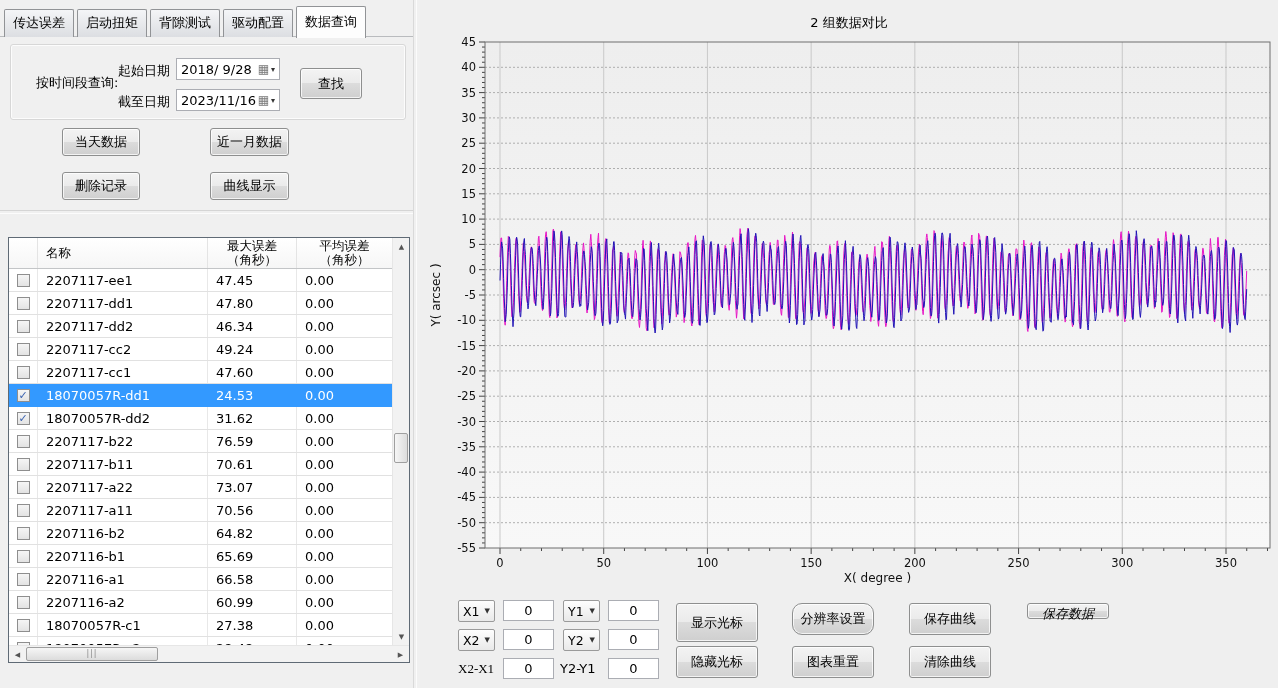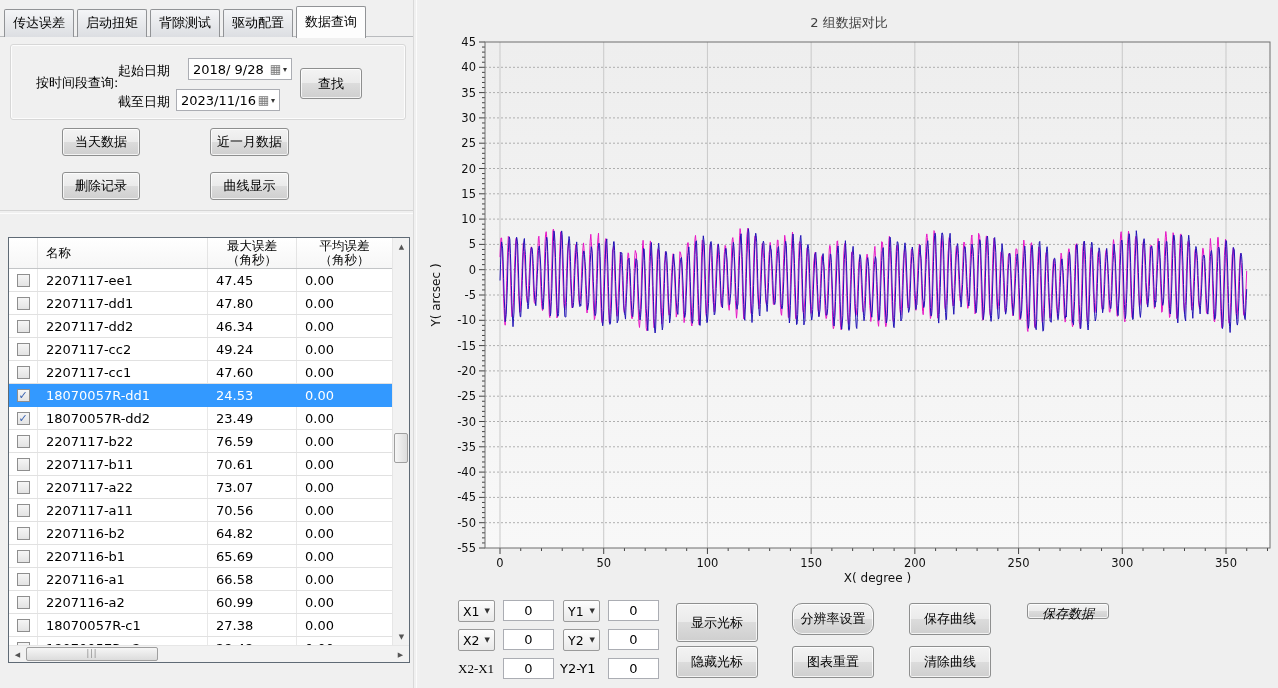--- a/index.html
+++ b/index.html
@@ -53,21 +53,21 @@
   .vscroll{position:absolute;top:0;right:0;bottom:17px;width:17px;background:#f2f2f2;border-left:1px solid #e6e6e6;box-sizing:border-box;}
   .hscroll{position:absolute;left:0;right:0;bottom:0;height:17px;background:#f2f2f2;border-top:1px solid #e6e6e6;box-sizing:border-box;}
   .sb-btn{position:absolute;width:17px;height:17px;display:flex;align-items:center;justify-content:center;font-size:7px;color:#555;}
   .vthumb{position:absolute;left:1px;right:1px;height:30px;top:195px;border:1px solid #9f9f9f;border-radius:2px;
           background:linear-gradient(90deg,#f6f6f6,#dcdcdc);box-sizing:border-box;}
   .hthumb{position:absolute;top:1px;bottom:1px;left:17px;width:132px;border:1px solid #9f9f9f;border-radius:2px;
           background:linear-gradient(#f6f6f6,#dcdcdc);box-sizing:border-box;display:flex;align-items:center;justify-content:center;}
   .grip{font-size:8px;color:#8a8a8a;letter-spacing:1px;line-height:8px;}
   
   .chart-panel{position:absolute;left:420px;top:0;width:858px;height:688px;background:#efefef;}
-  .chart-title{position:absolute;left:0;top:14px;width:858px;text-align:center;font-size:13px;color:#404040;}
+  .chart-title{position:absolute;left:0;top:14px;width:858px;text-align:center;font-size:13px;color:#000000;}
   #chartSvg{position:absolute;left:0;top:0;}
   
   .combo{position:absolute;box-sizing:border-box;width:37px;height:22px;border:1px solid #9a9a9a;border-radius:2px;
          background:linear-gradient(#fefefe,#e9e9e9);font-size:12.5px;display:flex;align-items:center;justify-content:space-between;padding:0 4px;}
   .combo .dd-icon{font-size:7px;padding:0;}
   .valbox{position:absolute;box-sizing:border-box;width:51px;height:21px;border:1px solid #abadb3;background:#fff;
           font-size:13px;display:flex;align-items:center;justify-content:center;}
 </style>
 </head>
 <body>
@@ -80,21 +80,21 @@
         <div class="tab">启动扭矩</div>
         <div class="tab">背隙测试</div>
         <div class="tab">驱动配置</div>
         <div class="tab active">数据查询</div>
       </div>
     <div class="tab-underline"></div>
 
     <div class="groupbox"></div>
     <span class="plain" style="left:36px;top:74px;">按时间段查询:</span>
     <span class="plain" style="left:118px;top:62px;">起始日期</span>
-    <div class="datebox" style="left:188px;top:58px;">
+    <div class="datebox" style="left:176px;top:58px;">
       <span class="val">2018/ 9/28</span>
       <span class="cal-icon">▦</span>
       <span class="dd-icon">▾</span>
     </div>
     <span class="plain" style="left:118px;top:93px;">截至日期</span>
     <div class="datebox" style="left:176px;top:89px;">
       <span class="val">2023/11/16</span>
       <span class="cal-icon">▦</span>
       <span class="dd-icon">▾</span>
     </div>
@@ -169,21 +169,21 @@
             </div>
     <div class="cell c1">18070057R-dd1</div>
     <div class="cell c2">24.53</div>
     <div class="cell c3">0.00</div>
   </div>
           <div class="lvrow">
     <div class="cell c0">
               <span class="cbx">✓</span>
             </div>
     <div class="cell c1">18070057R-dd2</div>
-    <div class="cell c2">23.49</div>
+    <div class="cell c2">31.62</div>
     <div class="cell c3">0.00</div>
   </div>
           <div class="lvrow">
     <div class="cell c0">
               <span class="cbx"></span>
             </div>
     <div class="cell c1">2207117-b22</div>
     <div class="cell c2">76.59</div>
     <div class="cell c3">0.00</div>
   </div>

